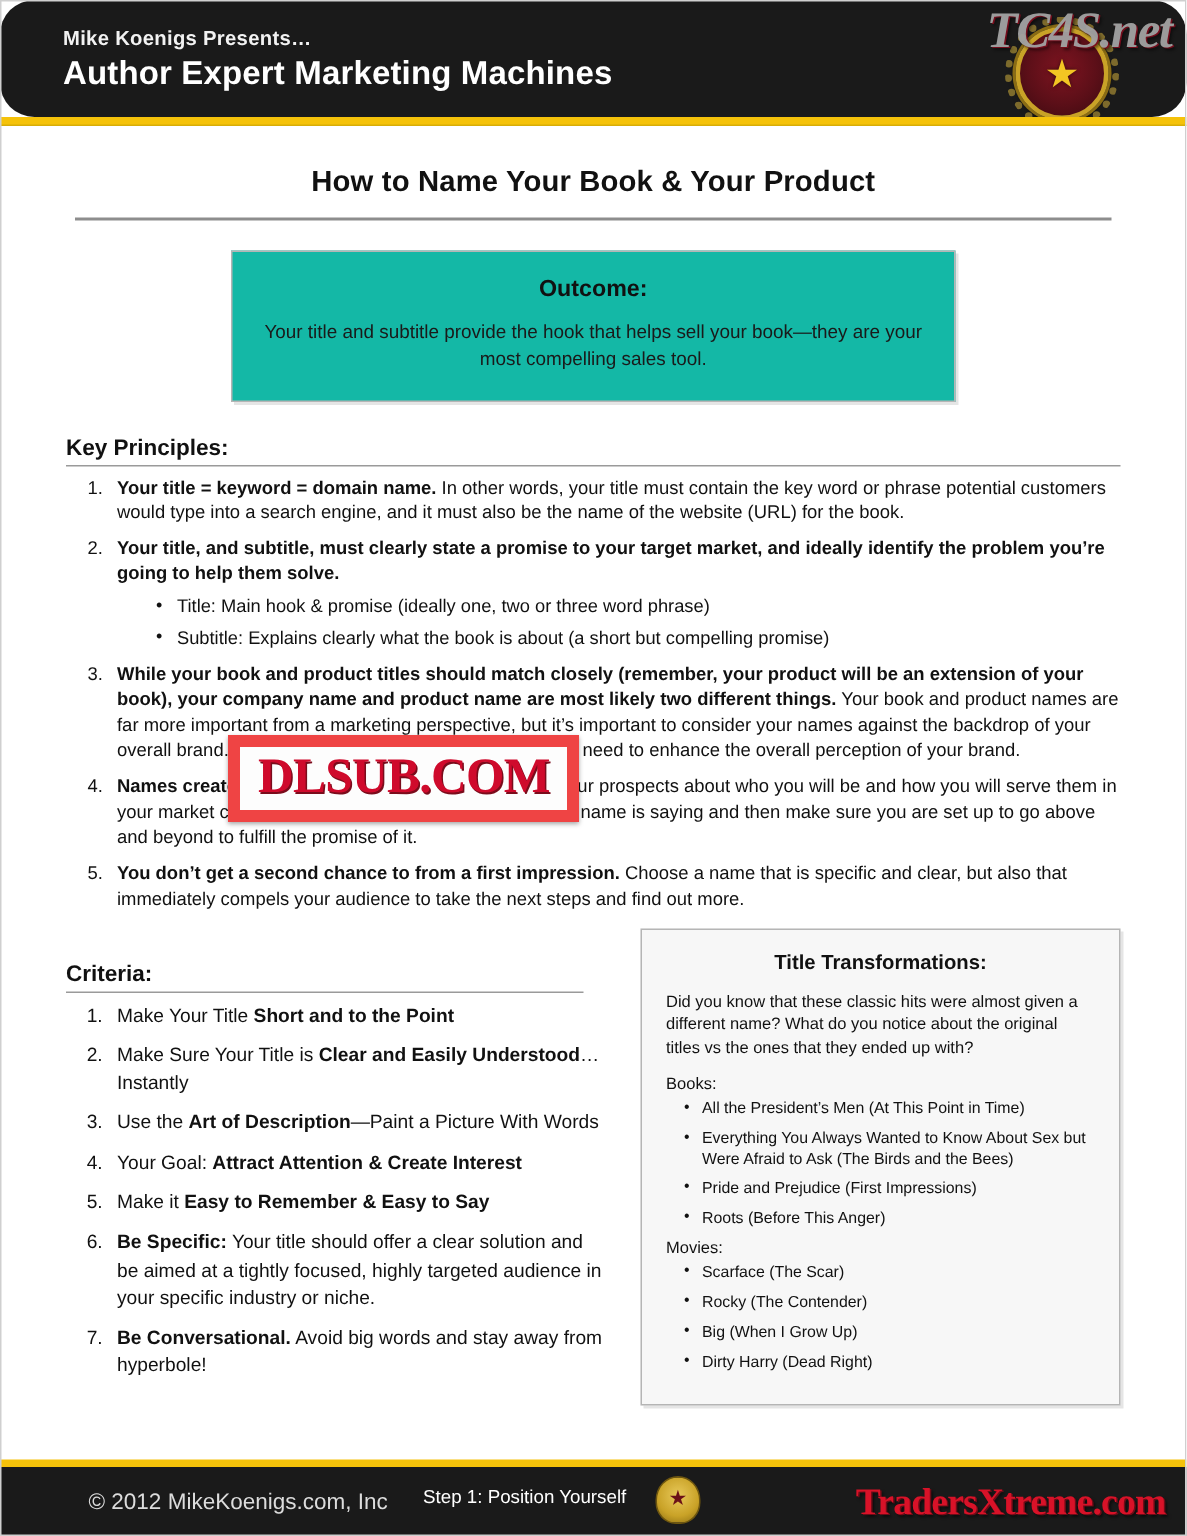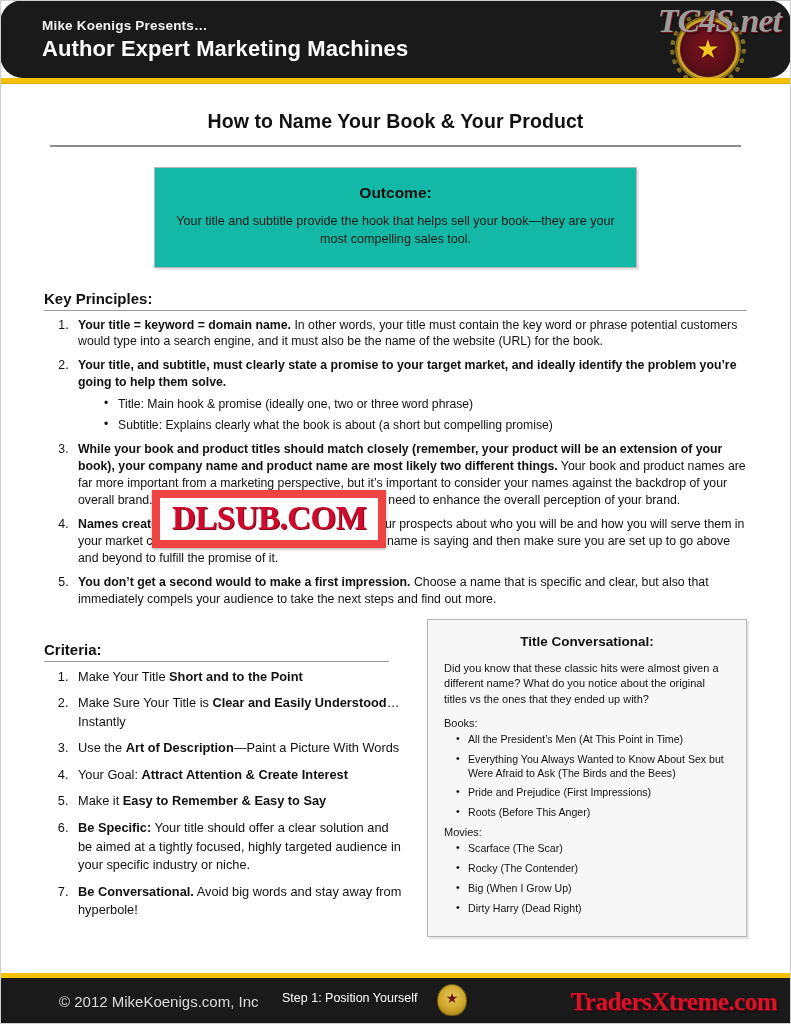--- a/index.html
+++ b/index.html
@@ -342,42 +342,42 @@
         <li>Subtitle:  Explains clearly what the book is about (a short but compelling promise)</li>
       </ul>
     </li>
     <li>
       <b>While your book and product titles should match closely (remember, your product will be an extension of your book), your company name and product name are most likely two different things.</b><span>  Your book and product names are far more important from a marketing perspective, but it’s important to consider your names against the backdrop of your overall brand.  In essence, your book and product names need to enhance the overall perception of your brand.</span>
     </li>
     <li>
       <b>Names create expectations.</b><span>  Creating anticipation in your prospects about who you will be and how you will serve them in your market can be powerful.  Be conscious of what your name is saying and then make sure you are set up to go above and beyond to fulfill the promise of it.</span>
     </li>
     <li>
-      <b>You don’t get a second would to make a first impression.</b><span>  Choose a name that is specific and clear, but also that immediately compels your audience to take the next steps and find out more.</span>
+      <b>You don’t get a second chance to from a first impression.</b><span>  Choose a name that is specific and clear, but also that immediately compels your audience to take the next steps and find out more.</span>
     </li>
   </ol>
 
   <div class="cols">
     <div class="col-left">
       <div class="section-head criteria">Criteria:</div>
       <div class="head-rule short"></div>
       <ol class="criteria">
         <li><span>Make Your Title </span><b>Short and to the Point</b><span></span></li>
         <li><span>Make Sure Your Title is </span><b>Clear and Easily Understood</b><span>…Instantly</span></li>
         <li><span>Use the </span><b>Art of Description</b><span>—Paint a Picture With Words</span></li>
         <li><span>Your Goal:  </span><b>Attract Attention &amp; Create Interest</b><span></span></li>
         <li><span>Make it </span><b>Easy to Remember &amp; Easy to Say</b><span></span></li>
         <li><span></span><b>Be Specific:</b><span>  Your title should offer a clear solution and be aimed at a tightly focused, highly targeted audience in your specific industry or niche.</span></li>
         <li><span></span><b>Be Conversational.</b><span>  Avoid big words and stay away from hyperbole!</span></li>
       </ol>
     </div>
 
     <div class="col-right">
       <div class="tt-box">
-        <h3>Title Conversational:</h3>
+        <h3>Title Transformations:</h3>
         <p class="intro">Did you know that these classic hits were almost given a different name?  What do you notice about the original titles vs the ones that they ended up with?</p>
         <div class="cat">Books:</div>
         <ul>
           <li>All the President’s Men (At This Point in Time)</li>
           <li>Everything You Always Wanted to Know About Sex but Were Afraid to Ask (The Birds and the Bees)</li>
           <li>Pride and Prejudice (First Impressions)</li>
           <li>Roots (Before This Anger)</li>
         </ul>
         <div class="cat">Movies:</div>
         <ul>

